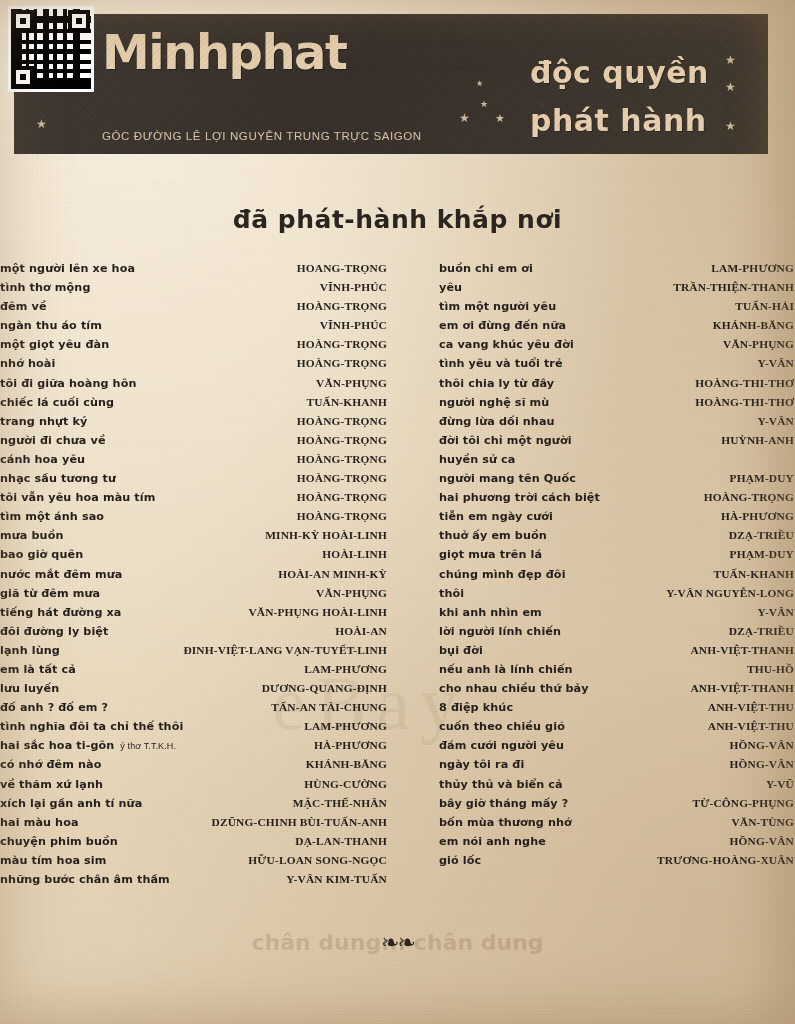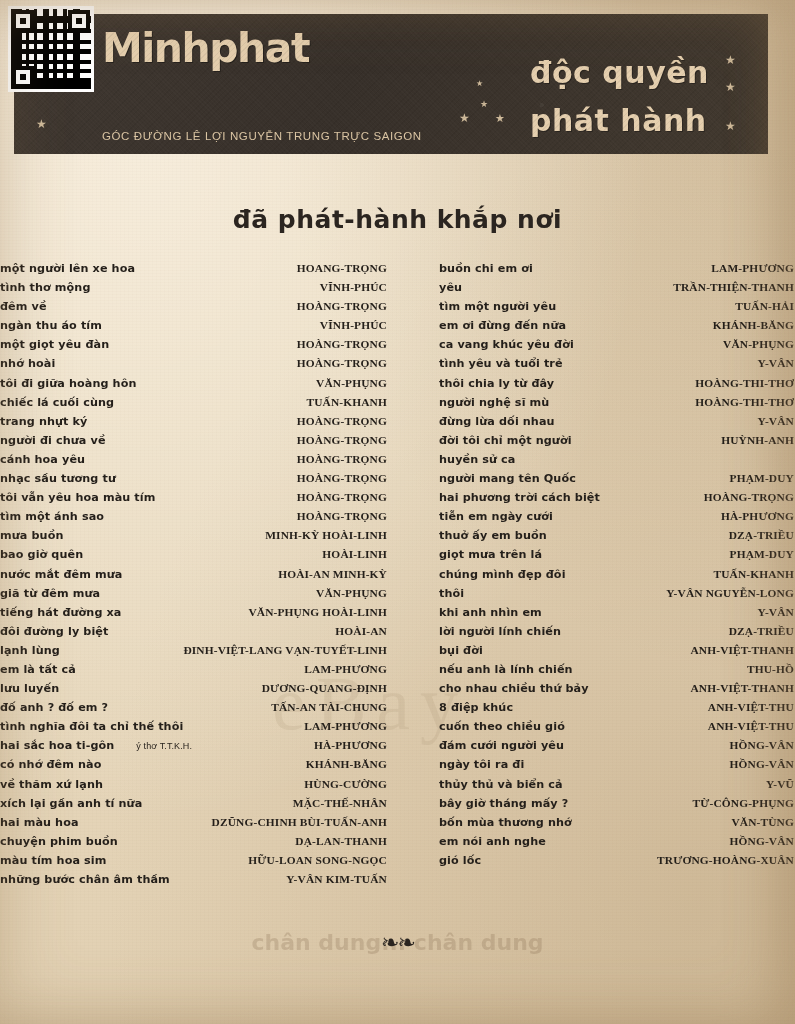--- a/index.html
+++ b/index.html
@@ -62,21 +62,21 @@
       repeating-linear-gradient(45deg, rgba(255,255,255,0.03) 0 1px, rgba(0,0,0,0) 1px 3px),
       repeating-linear-gradient(-45deg, rgba(0,0,0,0.10) 0 1px, rgba(0,0,0,0) 1px 4px);
     pointer-events: none;
   }
   .brand {
     position: absolute;
     left: 88px;
     top: 14px;
     font-family: "DejaVu Sans", sans-serif;
     font-weight: 700;
-    font-size: 41px;
+    font-size: 48px;
     letter-spacing: -1.5px;
     color: #e5cfae;
     line-height: 1;
     text-shadow: 1px 1px 0 rgba(0,0,0,.35);
   }
   .brand-sub {
     position: absolute;
     left: 88px;
     top: 116px;
     font-family: "Liberation Sans", sans-serif;
@@ -190,21 +190,21 @@
     letter-spacing: .1px;
     flex: 0 1 auto;
     overflow: visible;
   }
   .lyricist {
     font-family: "Liberation Serif", serif;
     font-weight: 700;
     font-size: 10.4px;
     color: #2a241e;
     letter-spacing: .1px;
-    margin-left: 16px;
+    margin-left: 0;
   }
   .lyricist.small {
     font-weight: 400;
     font-size: 9px;
     font-family: "Liberation Sans", sans-serif;
   }
   .composer {
     font-family: "Liberation Serif", serif;
     font-weight: 700;
     font-size: 11.4px;

